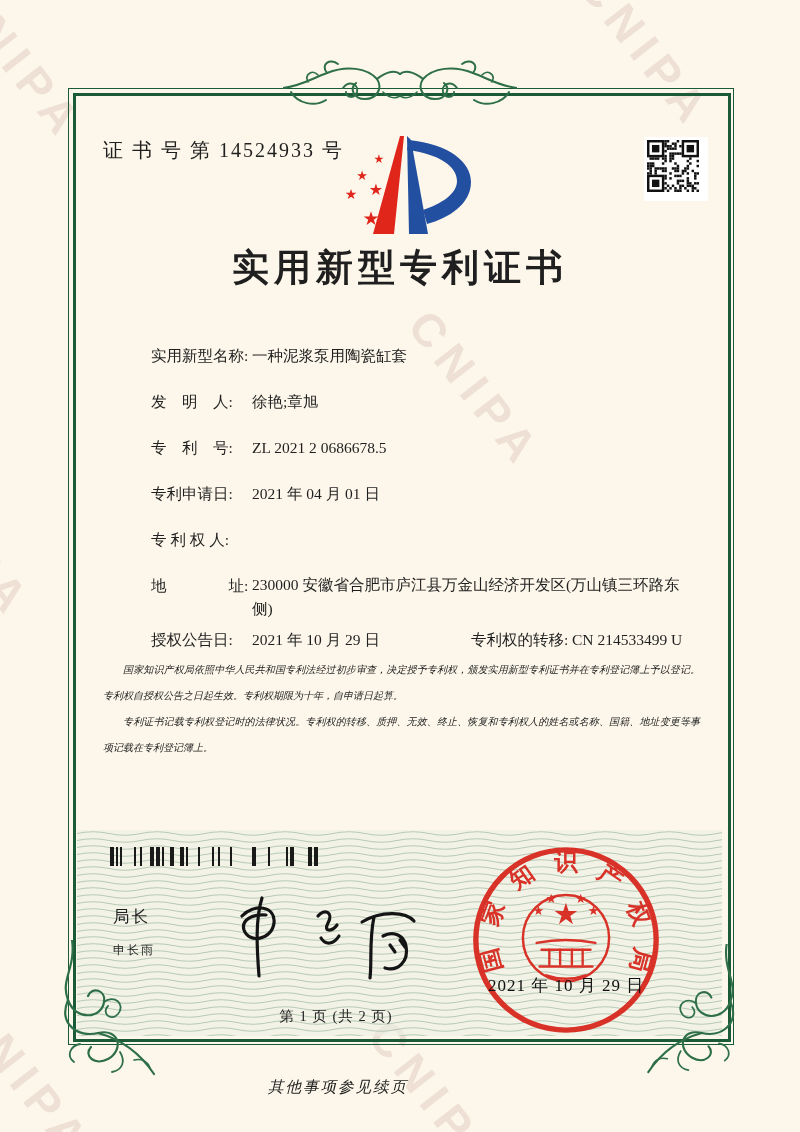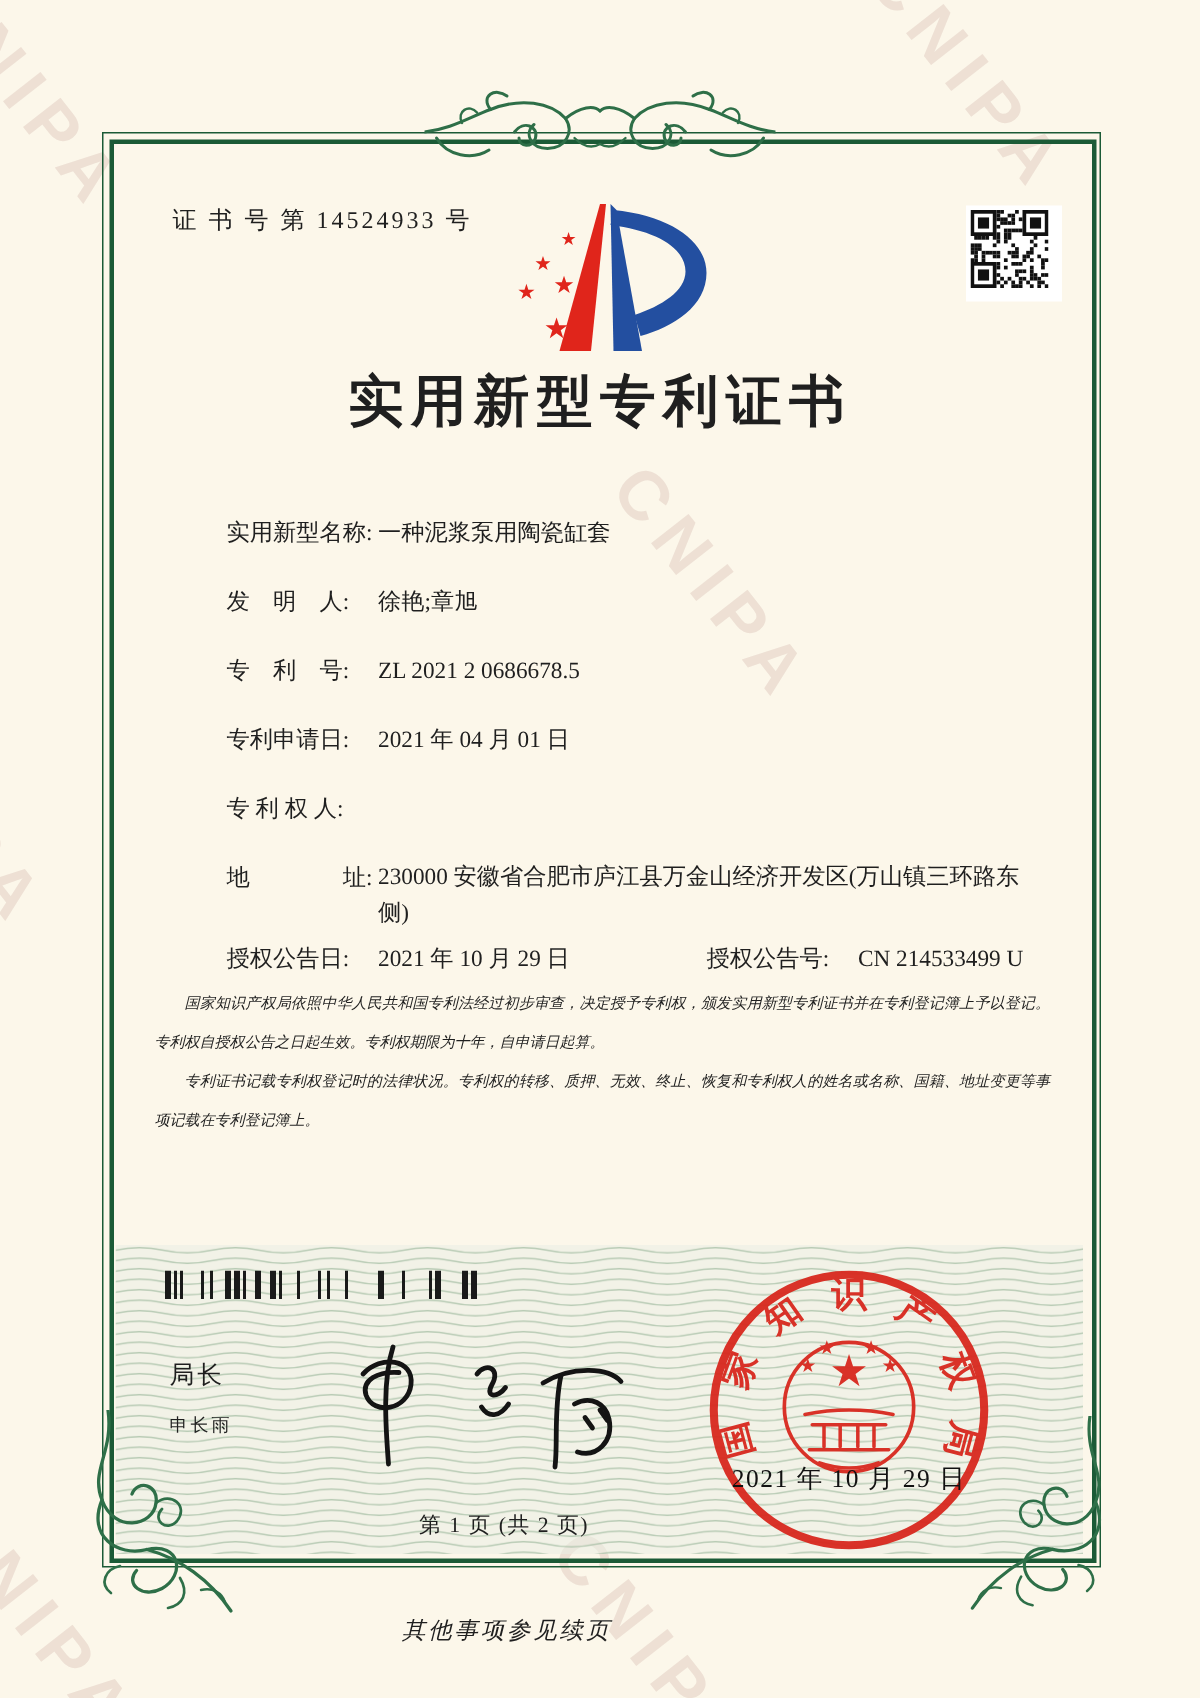--- a/index.html
+++ b/index.html
@@ -20,21 +20,21 @@
     white-space:nowrap;pointer-events:none;
   }
   
   .border-outer{position:absolute;left:68px;top:88px;width:664px;height:955px;
     border:1px solid #1b5a36;z-index:2;}
   .border-inner{position:absolute;left:73px;top:93px;width:652px;height:943px;
     border:3px solid #1b5a36;z-index:2;}
   .waves{position:absolute;left:77px;top:830px;z-index:1;}
   .ornament{position:absolute;z-index:5;}
   
-  .cert-no{position:absolute;left:115px;top:137px;font-size:16px;letter-spacing:2px;z-index:3;}
+  .cert-no{position:absolute;left:103px;top:137px;font-size:20px;letter-spacing:2px;z-index:3;}
   .logo{position:absolute;left:338px;top:133px;z-index:3;}
   .qr{position:absolute;left:644px;top:137px;width:58px;height:58px;background:#fff;padding:3px;z-index:3;}
   .title{position:absolute;left:0;top:243px;width:800px;text-align:center;
     font-size:37px;font-weight:bold;letter-spacing:5px;z-index:3;}
   
   .fields{position:absolute;left:103px;top:343px;width:597px;z-index:3;font-size:15.5px;}
   .frow{display:flex;line-height:25px;margin-bottom:21px;}
   .flabel{flex:0 0 101px;white-space:pre;margin-left:48px;}
   .fvalue{flex:1;white-space:pre-wrap;}
   .frow-addr{margin-bottom:6px;}
@@ -294,21 +294,21 @@
     <div class="frow frow-addr">
       <span class="flabel">地　　　　址:</span>
       <span class="fvalue">230000 安徽省合肥市庐江县万金山经济开发区(万山镇三环路东侧)</span>
     </div>
     <div class="grant-row">
       <div class="grant-left">
         <span class="flabel">授权公告日:</span>
         <span class="fvalue">2021 年 10 月 29 日</span>
       </div>
       <div class="grant-right">
-        <span class="flabel">授权公告号:</span>
+        <span class="flabel">专利权的转移:</span>
         <span class="fvalue">CN 214533499 U</span>
       </div>
     </div>
   </div>
 
   <div class="paras">
     <p>国家知识产权局依照中华人民共和国专利法经过初步审查，决定授予专利权，颁发实用新型专利证书并在专利登记簿上予以登记。专利权自授权公告之日起生效。专利权期限为十年，自申请日起算。</p>
     <p>专利证书记载专利权登记时的法律状况。专利权的转移、质押、无效、终止、恢复和专利权人的姓名或名称、国籍、地址变更等事项记载在专利登记簿上。</p>
   </div>
 

